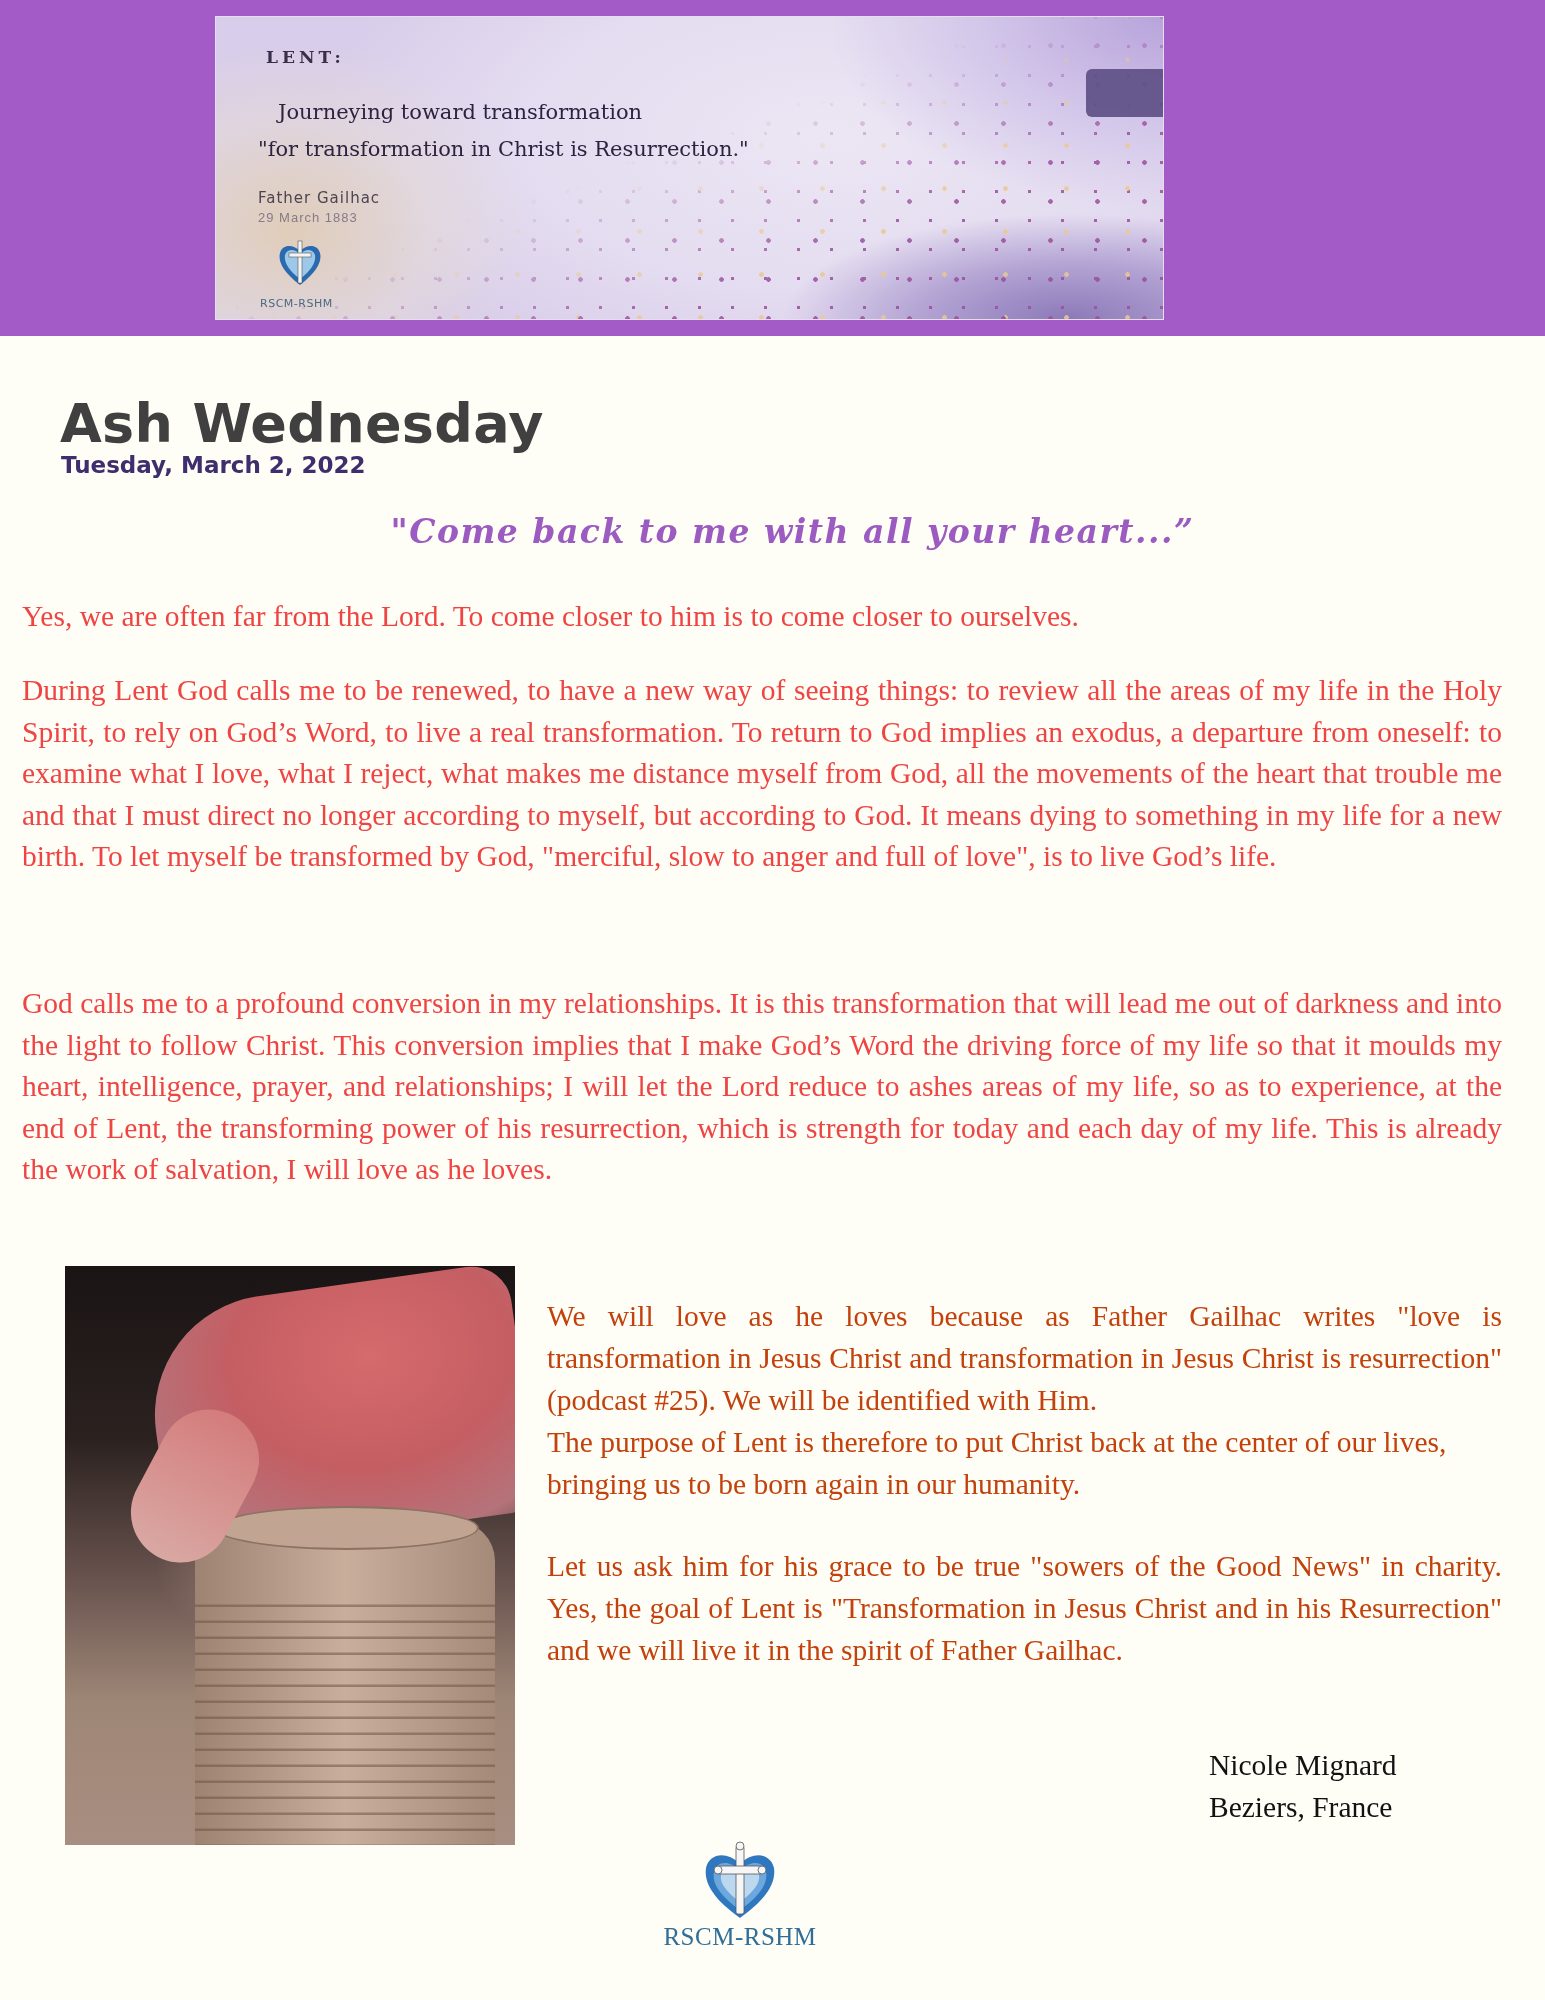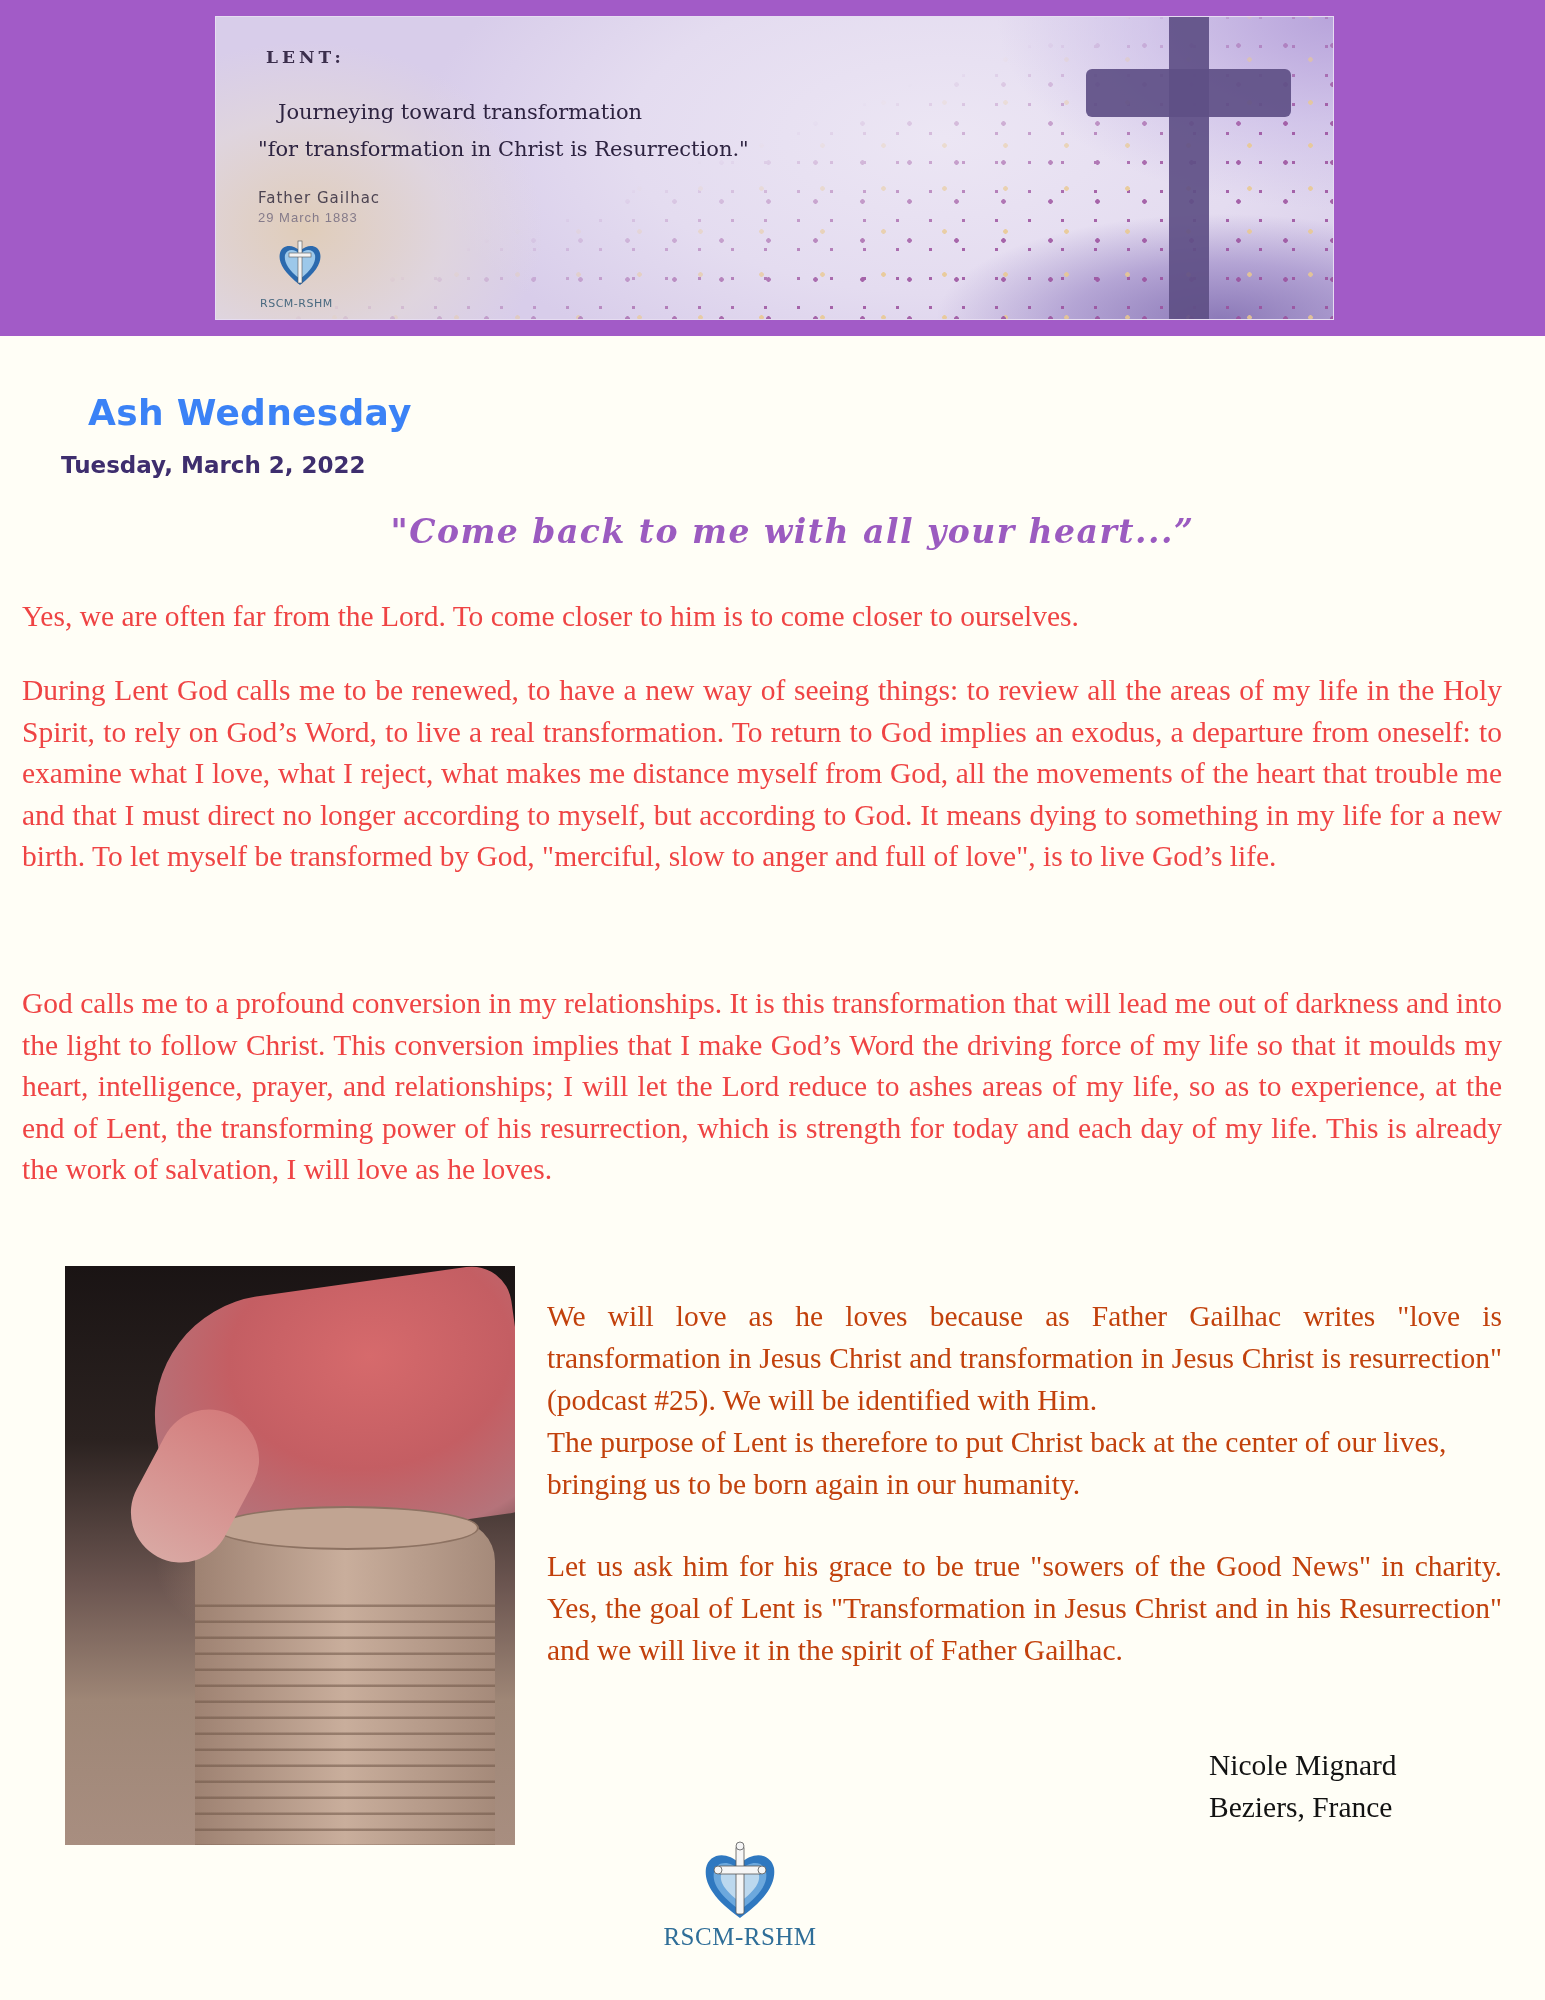--- a/index.html
+++ b/index.html
@@ -10,21 +10,21 @@
       position: relative;
       overflow: hidden;
       font-family: "Liberation Serif", "DejaVu Serif", serif;
       color: #111;
     }
     .band {
       position: absolute; left: 0; top: 0; width: 1545px; height: 336px;
       background: #A25BC7;
     }
     .banner {
-      position: absolute; left: 215px; top: 16px; width: 1119px; height: 304px;
+      position: absolute; left: 215px; top: 16px; width: 949px; height: 304px;
       background:
         radial-gradient(ellipse 420px 240px at 100% 0%, #B8A4DB 0%, rgba(200,185,230,0.6) 45%, rgba(255,255,255,0) 80%),
         radial-gradient(ellipse 380px 140px at 90% 100%, #8C7AB8 0%, rgba(150,130,195,0.6) 40%, rgba(255,255,255,0) 75%),
         radial-gradient(ellipse 280px 220px at 8% 70%, rgba(225,205,180,0.9) 0%, rgba(230,220,210,0.5) 50%, rgba(255,255,255,0) 85%),
         radial-gradient(ellipse 520px 260px at 65% 40%, #ECE6F4 0%, #E4DCF0 60%, #D8CDEA 100%);
       overflow: hidden;
       border: 1px solid #E6DDF1;
       box-sizing: border-box;
     }
     .dots {
@@ -68,21 +68,21 @@
     }
     .banner-logo { position: absolute; left: 60px; top: 220px; width: 48px; height: 52px; }
     .banner-org {
       position: absolute; left: 44px; top: 280px;
       font-family: "DejaVu Sans", sans-serif; font-size: 11px; color: #4A6A80; letter-spacing: 0.5px;
     }
 
     .title {
       position: absolute; left: 60px; top: 392px;
       font-family: "DejaVu Sans", sans-serif; font-weight: bold;
-      font-size: 36px; color: #3b82f6; letter-spacing: 0.3px; margin-left: 28px;
+      font-size: 54px; color: #404040; letter-spacing: 0.3px;
     }
     .date {
       position: absolute; left: 61px; top: 452px;
       font-family: "DejaVu Sans", sans-serif; font-weight: bold;
       font-size: 23px; color: #3E2E6E;
     }
     .quote {
       position: absolute; left: 0; width: 1585px; top: 512px; text-align: center;
       font-family: "DejaVu Serif", serif; font-style: italic; font-weight: bold;
       font-size: 33px; color: #9B5BC0; letter-spacing: 1.5px;

